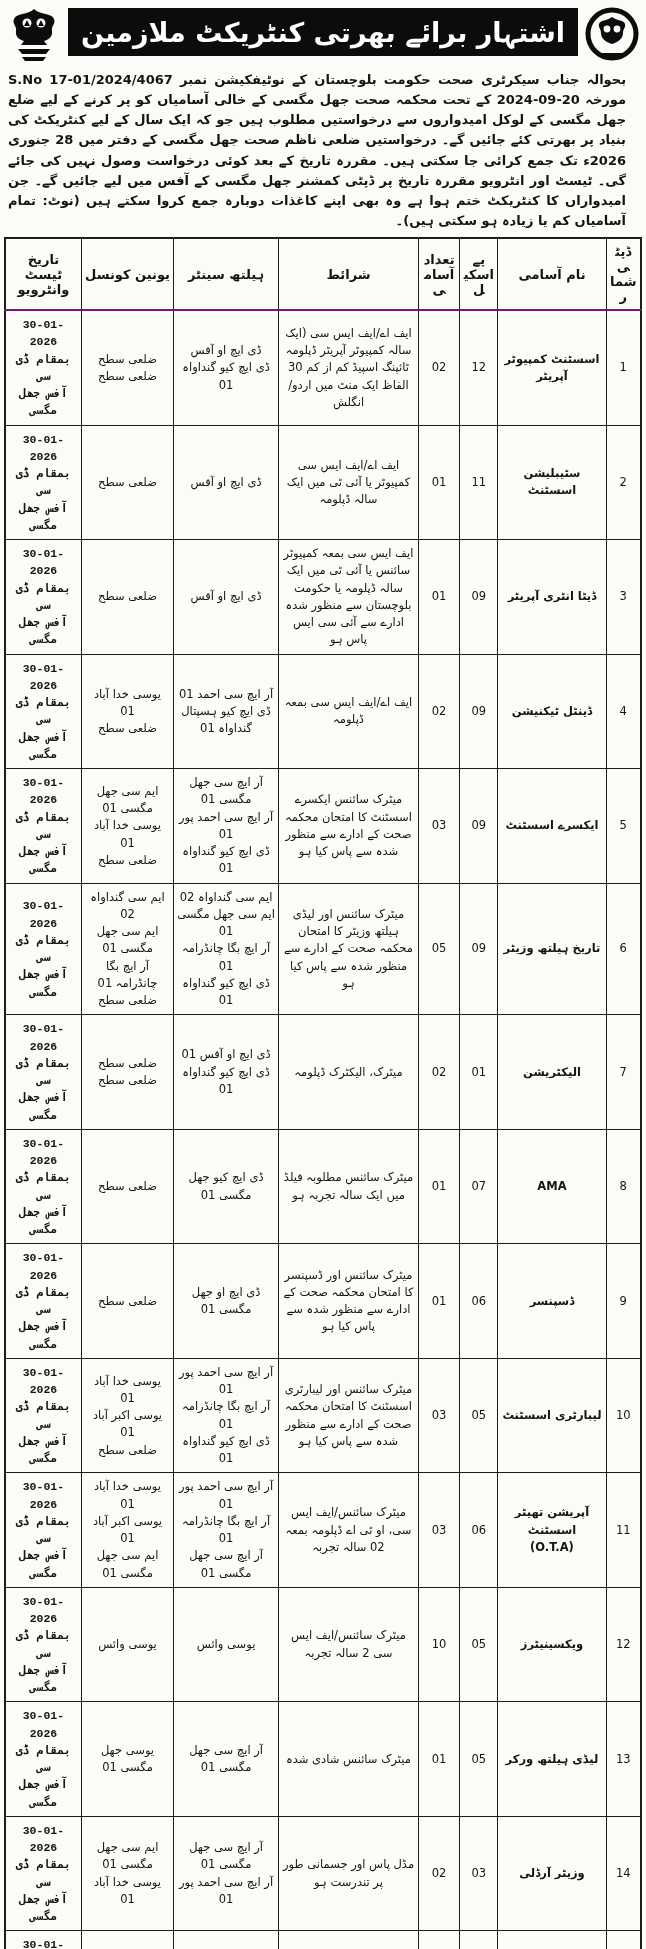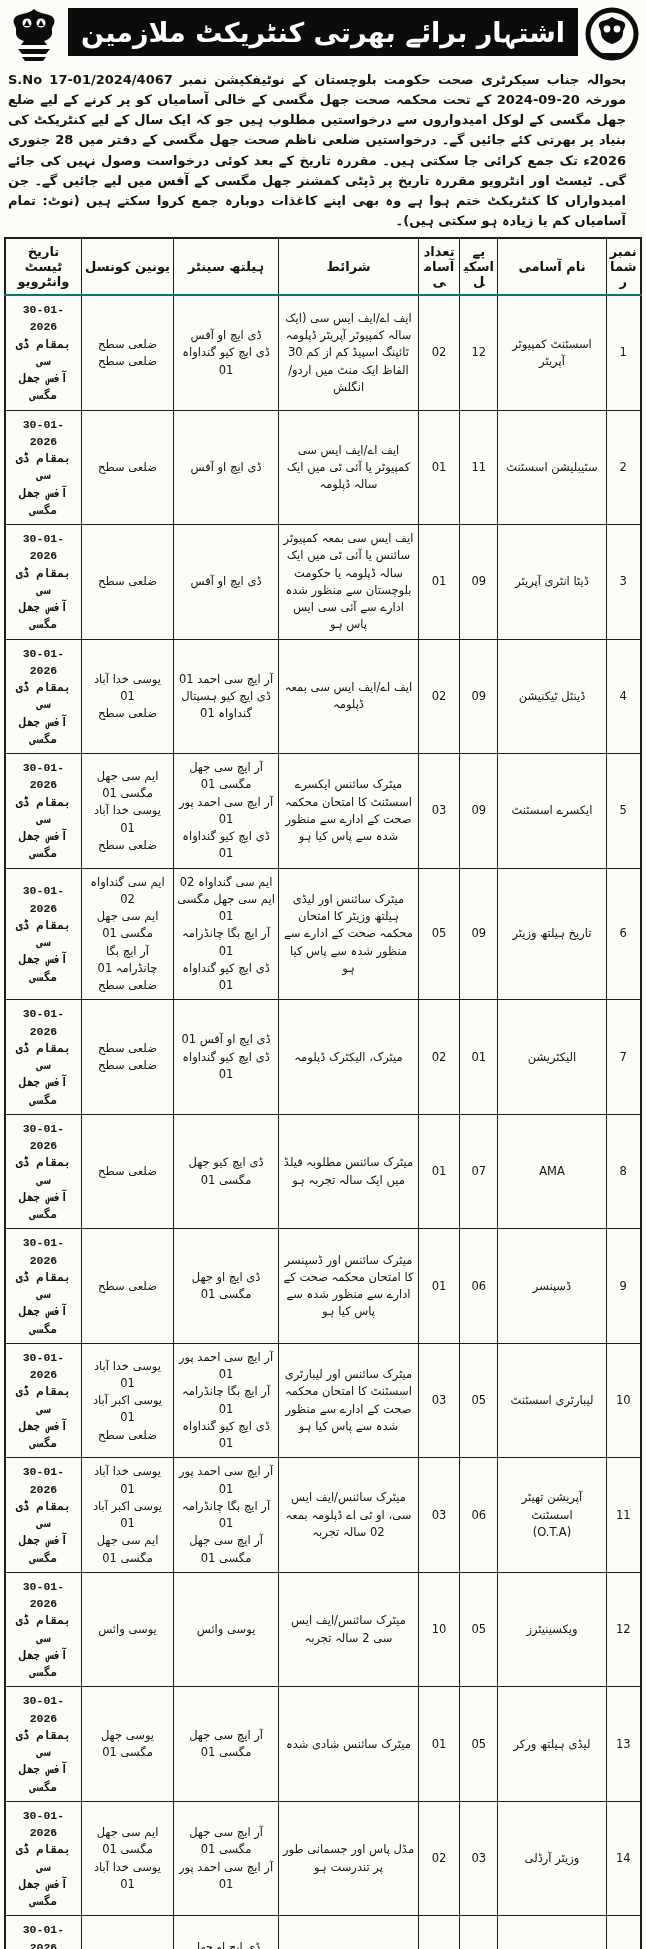--- a/index.html
+++ b/index.html
@@ -23,24 +23,24 @@
   }
   
   table.jobs{
     width:100%;border-collapse:collapse;direction:rtl;table-layout:fixed;
     border:2px solid #1c1c1c;
   }
   table.jobs th,table.jobs td{
     border:1px solid #1c1c1c;vertical-align:middle;text-align:center;
     padding:5px 3px;white-space:pre-line;word-wrap:break-word;
   }
-  table.jobs th{font-size:13px;font-weight:bold;border-bottom:2px solid #0f766e;height:44px;}
+  table.jobs th{font-size:13px;font-weight:bold;border-bottom:2px solid #701a75;height:44px;}
   table.jobs td{font-size:11.5px;line-height:1.5;}
   tbody tr{height:78px;}
-  td.c-post{font-size:12.5px;font-weight:400;}
+  td.c-post{font-size:12.5px;font-weight:700;}
   td.c-num{font-size:12.5px;font-weight:400;}
   td.c-criteria{font-size:11.5px;}
   td.c-date{font-size:11px;font-weight:600;font-family:Liberation Mono, monospace;}
   col.w-sn{width:5.5%;}col.w-post{width:17%;}col.w-scale{width:6%;}col.w-count{width:6.5%;}
   col.w-crit{width:22%;}col.w-health{width:16.5%;}col.w-uc{width:14.5%;}col.w-date{width:12%;}
   .icon{display:inline-flex;align-items:center;justify-content:center;}
   svg{display:block;}
 </style>
 </head>
 <body>
@@ -80,21 +80,21 @@
         <col class="w-post">
         <col class="w-scale">
         <col class="w-count">
       <col class="w-crit">
         <col class="w-health">
         <col class="w-uc">
         <col class="w-date">
     </colgroup>
     <thead>
       <tr>
-        <th>نمبر
+        <th>ڈپٹی
 شمار</th>
         <th>نام آسامی</th>
         <th>پے
 اسکیل</th>
         <th>تعداد
 آسامی</th>
         <th>شرائط</th>
         <th>ہیلتھ سینٹر</th>
         <th>یونین کونسل</th>
         <th>تاریخ ٹیسٹ

